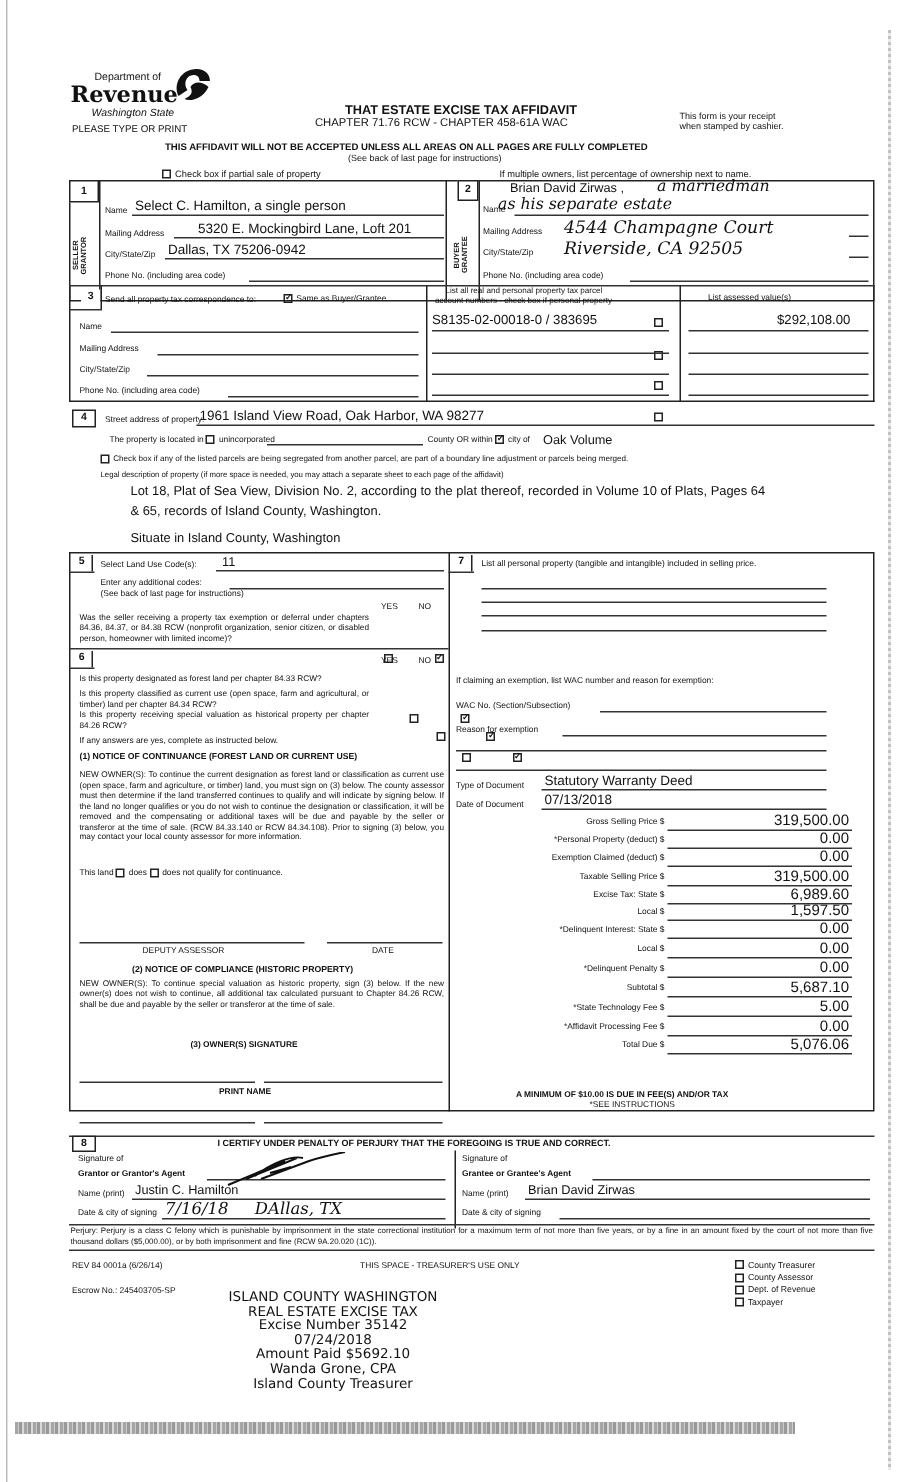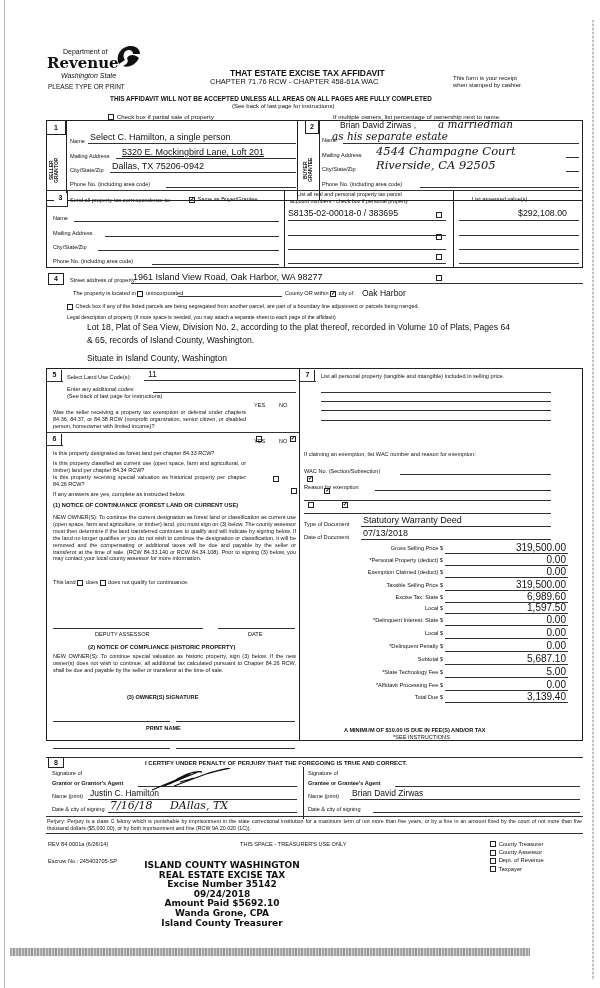--- a/index.html
+++ b/index.html
@@ -61,21 +61,21 @@
 <div class="box" style="left:46px;top:120px;width:537px;height:81px;"></div>
 <div class="abs" style="left:297px;top:120px;width:1px;height:81px;background:#222;"></div>
 <div class="num" style="left:46px;top:120px;width:20px;height:15px;line-height:13px;">1</div>
 <div class="abs" style="left:66px;top:120px;width:1px;height:81px;background:#222;"></div>
 <div class="vtext" style="left:49px;top:150px;height:40px;width:14px;">SELLER GRANTOR</div>
 
 <div class="lbl" style="left:70px;top:138px;">Name</div>
 <div class="val" style="left:90px;top:132px;">Select C. Hamilton, a single person</div>
 <div class="line" style="left:88px;top:143px;width:208px;"></div>
 <div class="lbl" style="left:70px;top:153px;">Mailing Address</div>
-<div class="val" style="left:122px;top:147px;text-decoration:underline;">5320 E. Mockingbird Lane, Loft 201</div>
+<div class="val" style="left:132px;top:147px;">5320 E. Mockingbird Lane, Loft 201</div>
 <div class="line" style="left:116px;top:158px;width:180px;"></div>
 <div class="lbl" style="left:70px;top:167px;">City/State/Zip</div>
 <div class="val" style="left:112px;top:161px;">Dallas, TX 75206-0942</div>
 <div class="line" style="left:110px;top:172px;width:186px;"></div>
 <div class="lbl" style="left:70px;top:181px;">Phone No. (including area code)</div>
 <div class="line" style="left:166px;top:187px;width:130px;"></div>
 
 <div class="num" style="left:305px;top:120px;width:14px;height:14px;line-height:12px;">2</div>
 <div class="abs" style="left:319px;top:120px;width:1px;height:81px;background:#222;"></div>
 <div class="vtext" style="left:303px;top:150px;height:40px;width:14px;">BUYER GRANTEE</div>
@@ -153,21 +153,21 @@
   <span>The property is located in</span>
   <span class="cb"></span>
   <span>unincorporated</span>
 </div>
 <div class="line" style="left:178px;top:296px;width:104px;"></div>
 <div class="lbl" style="left:285px;top:290px;">
   <span>County OR within</span>
   <span class="cb checked"></span>
   <span>city of</span>
 </div>
-<div class="val" style="left:362px;top:288px;font-size:8.5px;">Oak Harbor</div>
+<div class="val" style="left:362px;top:288px;font-size:8.5px;">Oak Volume</div>
 
 <div class="lbl" style="left:67px;top:303px;font-size:5.4px;">
   <span class="cb"></span>
   <span>Check box if any of the listed parcels are being segregated from another parcel, are part of a boundary line adjustment or parcels being merged.</span>
 </div>
 <div class="lbl" style="left:67px;top:314px;font-size:5.2px;">Legal description of property (if more space is needed, you may attach a separate sheet to each page of the affidavit)</div>
 <div class="val" style="left:87px;top:322px;font-size:8.6px;">Lot 18, Plat of Sea View, Division No. 2, according to the plat thereof, recorded in Volume 10 of Plats, Pages 64</div>
 <div class="val" style="left:87px;top:335px;font-size:8.6px;">&amp; 65, records of Island County, Washington.</div>
 <div class="val" style="left:87px;top:353px;font-size:8.6px;">Situate in Island County, Washington</div>
 
@@ -306,21 +306,21 @@
   <span class="aval">5.00</span>
   <span class="aline"></span>
 </div>
 <div class="amt-row" style="top:680px;">
   <span class="alabel">*Affidavit Processing Fee $</span>
   <span class="aval">0.00</span>
   <span class="aline"></span>
 </div>
 <div class="amt-row" style="top:692px;">
   <span class="alabel">Total Due $</span>
-  <span class="aval">3,139.40</span>
+  <span class="aval">5,076.06</span>
   <span class="aline"></span>
 </div>
 <div class="lbl bold" style="left:344px;top:727px;">A MINIMUM OF $10.00 IS DUE IN FEE(S) AND/OR TAX</div>
 <div class="lbl" style="left:393px;top:734px;">*SEE INSTRUCTIONS</div>
 
 
 <div class="line" style="left:46px;top:757px;width:537px;"></div>
 <div class="num" style="left:48px;top:757px;width:16px;height:11px;line-height:9px;">8</div>
 <div class="lbl bold" style="left:145px;top:760px;font-size:6px;">I CERTIFY UNDER PENALTY OF PERJURY THAT THE FOREGOING IS TRUE AND CORRECT.</div>
 <div class="abs" style="left:303px;top:767px;width:1px;height:52px;background:#222;"></div>
@@ -355,25 +355,25 @@
 <div class="lbl" style="left:240px;top:841px;">THIS SPACE - TREASURER'S USE ONLY</div>
 <div class="lbl" style="left:48px;top:858px;">Escrow No.: 245403705-SP</div>
 <div class="abs" style="left:490px;top:840px;font-size:5.8px;line-height:8.2px;">
   <div><span class="cb"></span> <span>County Treasurer</span></div>
   <div><span class="cb"></span> <span>County Assessor</span></div>
   <div><span class="cb"></span> <span>Dept. of Revenue</span></div>
   <div><span class="cb"></span> <span>Taxpayer</span></div>
 </div>
 
 
-<div class="stamp" style="left:142px;top:861px;width:160px;font-weight:bold;">
+<div class="stamp" style="left:142px;top:861px;width:160px;">
   <div>ISLAND COUNTY WASHINGTON</div>
   <div>REAL ESTATE EXCISE TAX</div>
   <div>Excise Number 35142</div>
-  <div>09/24/2018</div>
+  <div>07/24/2018</div>
   <div>Amount Paid $5692.10</div>
   <div>Wanda Grone, CPA</div>
   <div>Island County Treasurer</div>
 </div>
 
 <div class="noise-band"></div>
 
 
 
 

